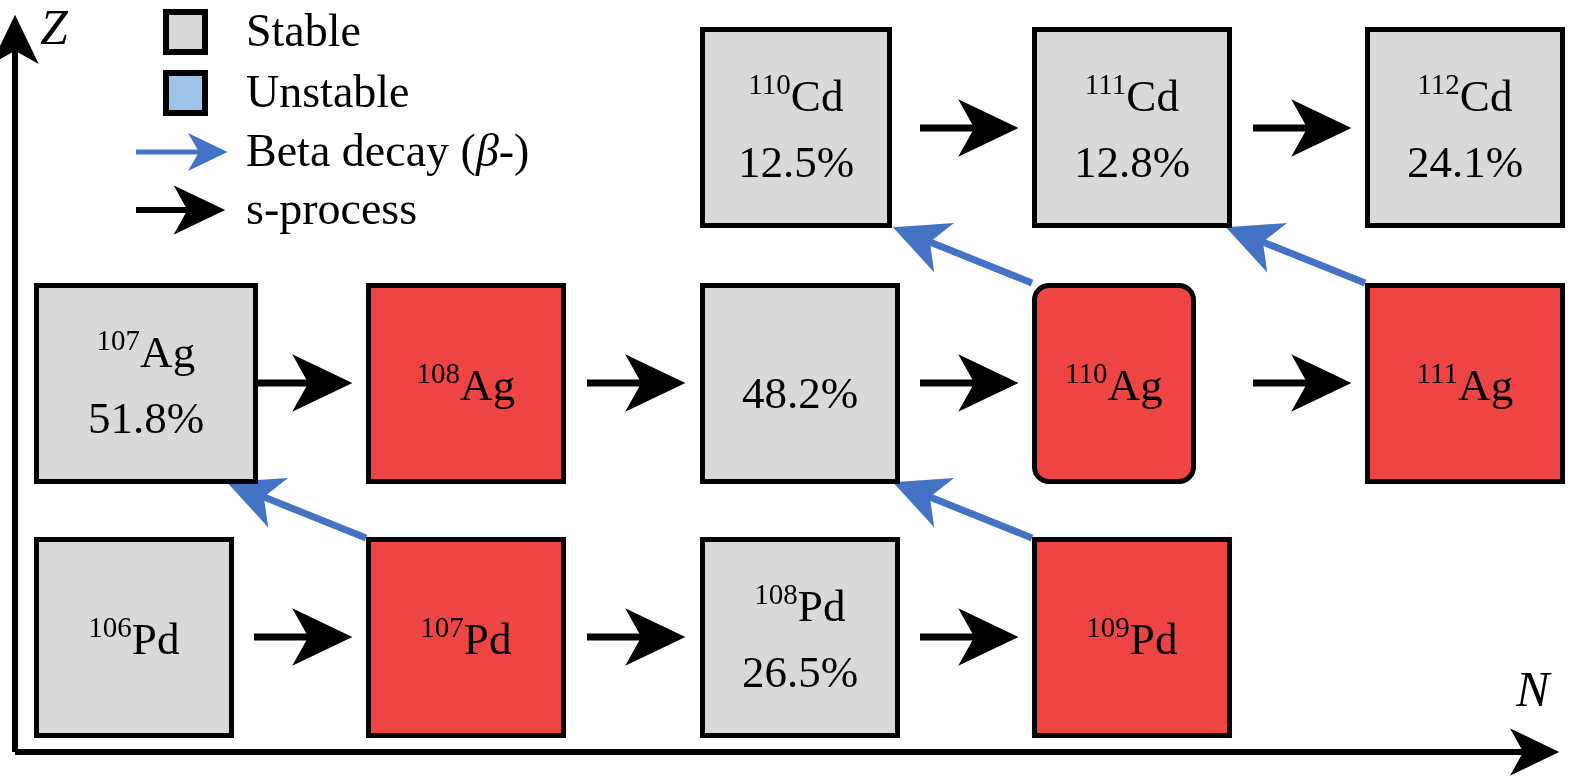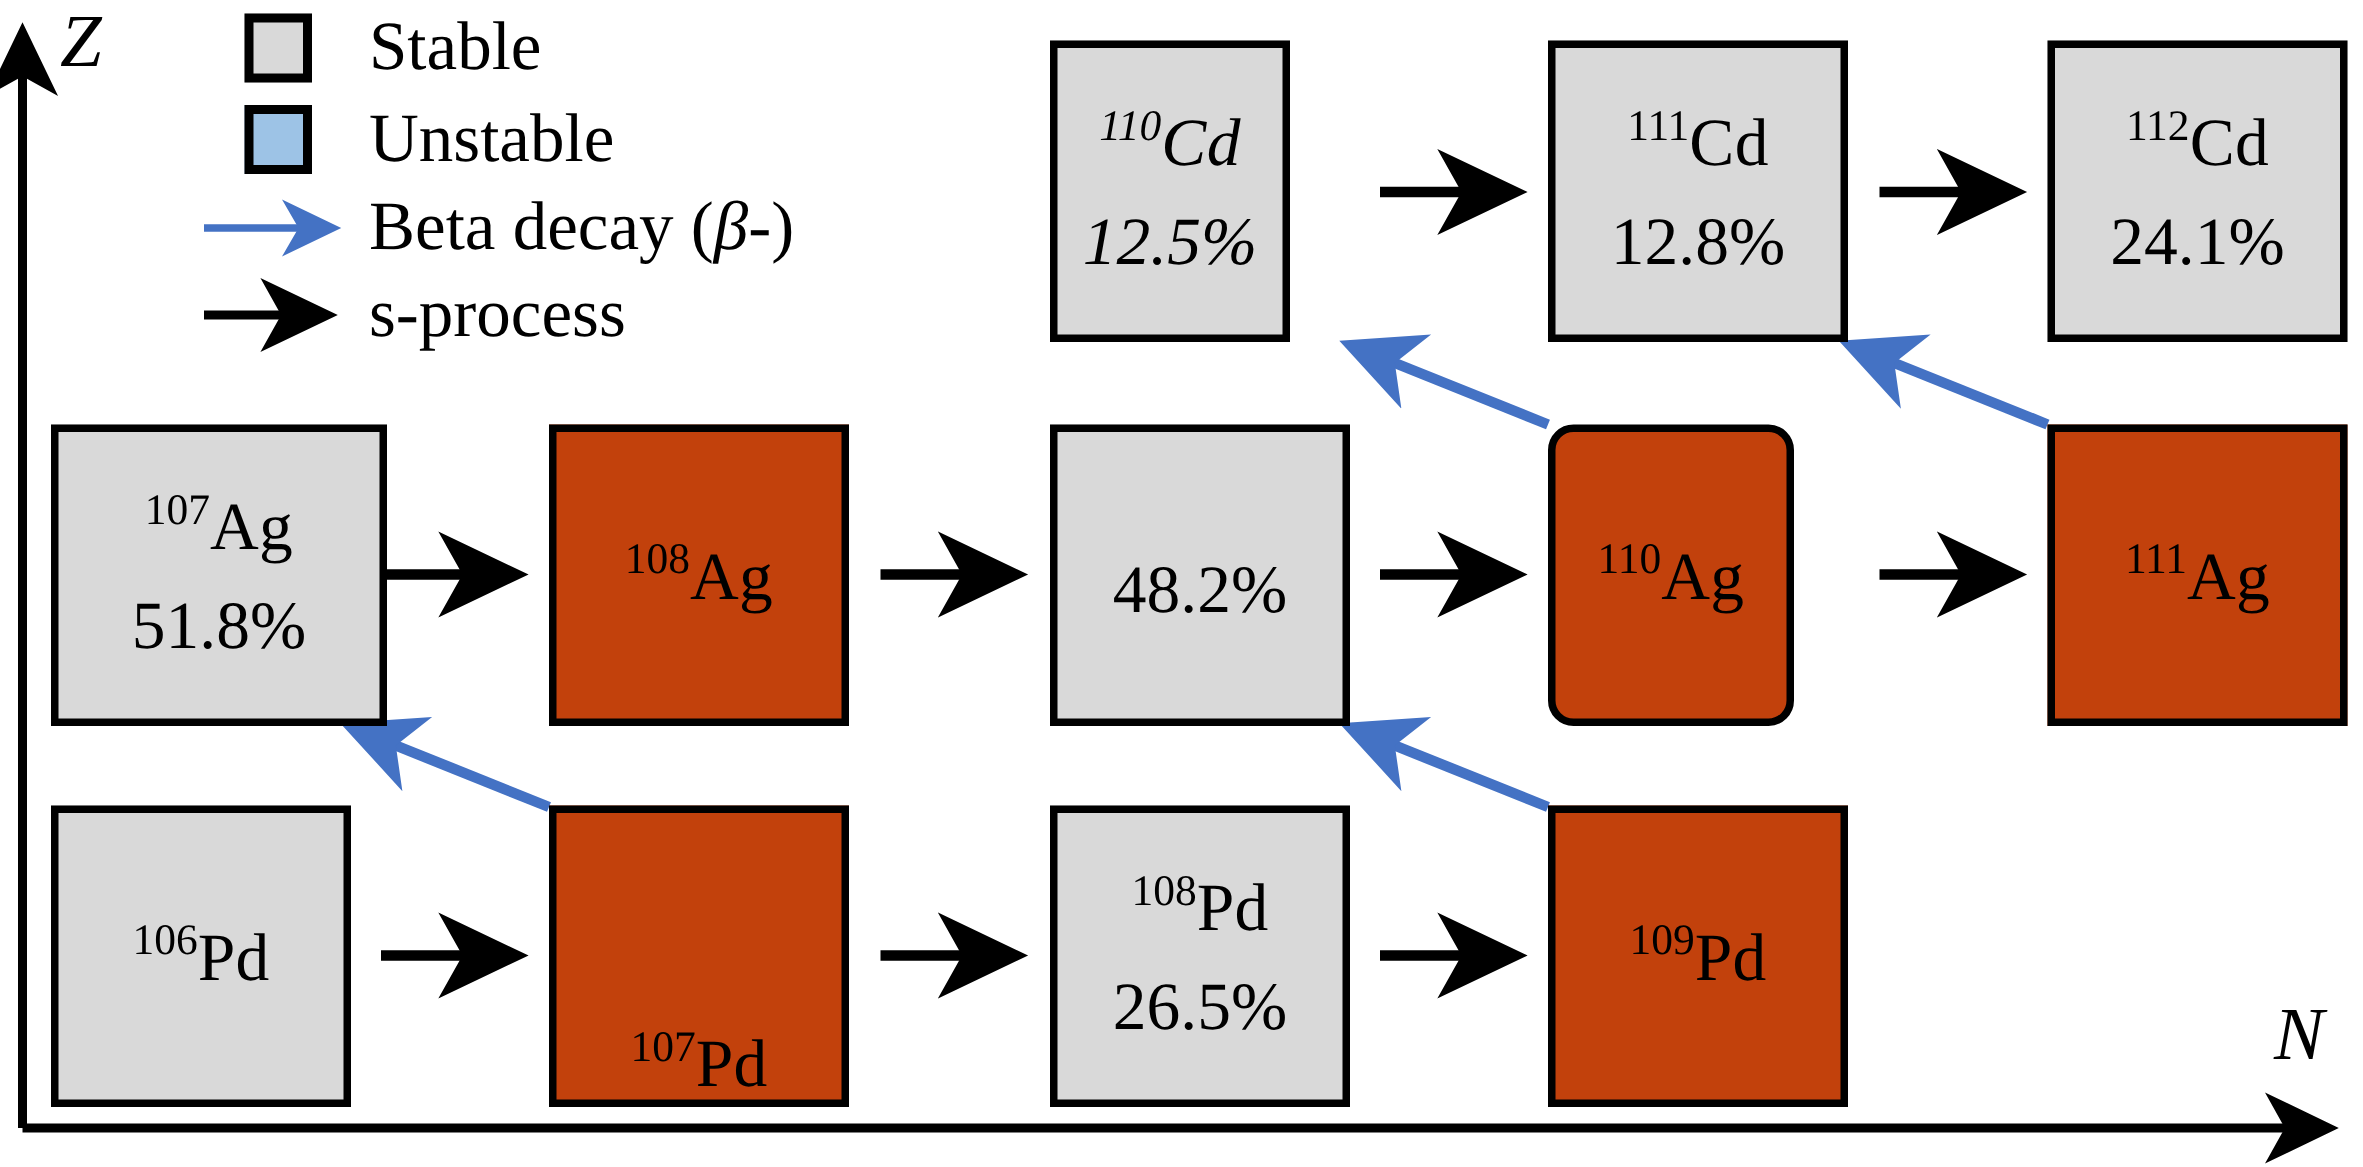--- a/index.html
+++ b/index.html
@@ -30,21 +30,21 @@
     position: absolute;
     box-sizing: border-box;
     border: 5px solid #000000;
     display: flex;
     flex-direction: column;
     align-items: center;
     justify-content: center;
     line-height: 1.02;
   }
   .nuclide.stable   { background: #d9d9d9; }
-  .nuclide.unstable { background: #c2410c; }
+  .nuclide.unstable { background: #ef4444; }
   .nuc-label {
     font-size: 45px;
     color: #000;
     white-space: nowrap;
     letter-spacing: 0.2px;
   }
   .nuc-label .mass {
     font-size: 29px;
     vertical-align: 17px;
     letter-spacing: 0px;
@@ -167,21 +167,21 @@
   <div class="legend-swatch stable" style="left:163px; top:9px;"></div>
   <div class="legend-text" style="left:246px; top:8px;">Stable</div>
 
   <div class="legend-swatch unstable" style="left:163px; top:70px;"></div>
   <div class="legend-text" style="left:246px; top:69px;">Unstable</div>
 
   <div class="legend-text" style="left:246px; top:128px;"><span>Beta decay (</span><span class="beta">β</span><span>-)</span></div>
 
   <div class="legend-text" style="left:246px; top:186px;">s-process</div>
 
-  <div class="nuclide stable" style="left:700px; top:27px; width:160px; height:201px;font-style:italic;">
+  <div class="nuclide stable" style="left:700px; top:27px; width:192px; height:201px;">
     <div class="nuc-label"><span class="mass">110</span><span>Cd</span></div>
     <div class="nuc-abund">12.5%</div>
   </div>
 
   <div class="nuclide stable" style="left:1032px; top:27px; width:200px; height:201px;">
     <div class="nuc-label"><span class="mass">111</span><span>Cd</span></div>
     <div class="nuc-abund">12.8%</div>
   </div>
 
   <div class="nuclide stable" style="left:1365px; top:27px; width:200px; height:201px;">
@@ -207,21 +207,21 @@
   </div>
 
   <div class="nuclide unstable noabund" style="left:1365px; top:283px; width:200px; height:201px;">
     <div class="nuc-label"><span class="mass">111</span><span>Ag</span></div>
   </div>
 
   <div class="nuclide stable" style="left:34px; top:537px; width:200px; height:201px;">
     <div class="nuc-label"><span class="mass">106</span><span>Pd</span></div>
   </div>
 
-  <div class="nuclide unstable noabund" style="left:366px; top:537px; width:200px; height:201px;justify-content:flex-end;">
+  <div class="nuclide unstable noabund" style="left:366px; top:537px; width:200px; height:201px;">
     <div class="nuc-label"><span class="mass">107</span><span>Pd</span></div>
   </div>
 
   <div class="nuclide stable" style="left:700px; top:537px; width:200px; height:201px;">
     <div class="nuc-label"><span class="mass">108</span><span>Pd</span></div>
     <div class="nuc-abund">26.5%</div>
   </div>
 
   <div class="nuclide unstable noabund" style="left:1032px; top:537px; width:200px; height:201px;">
     <div class="nuc-label"><span class="mass">109</span><span>Pd</span></div>

